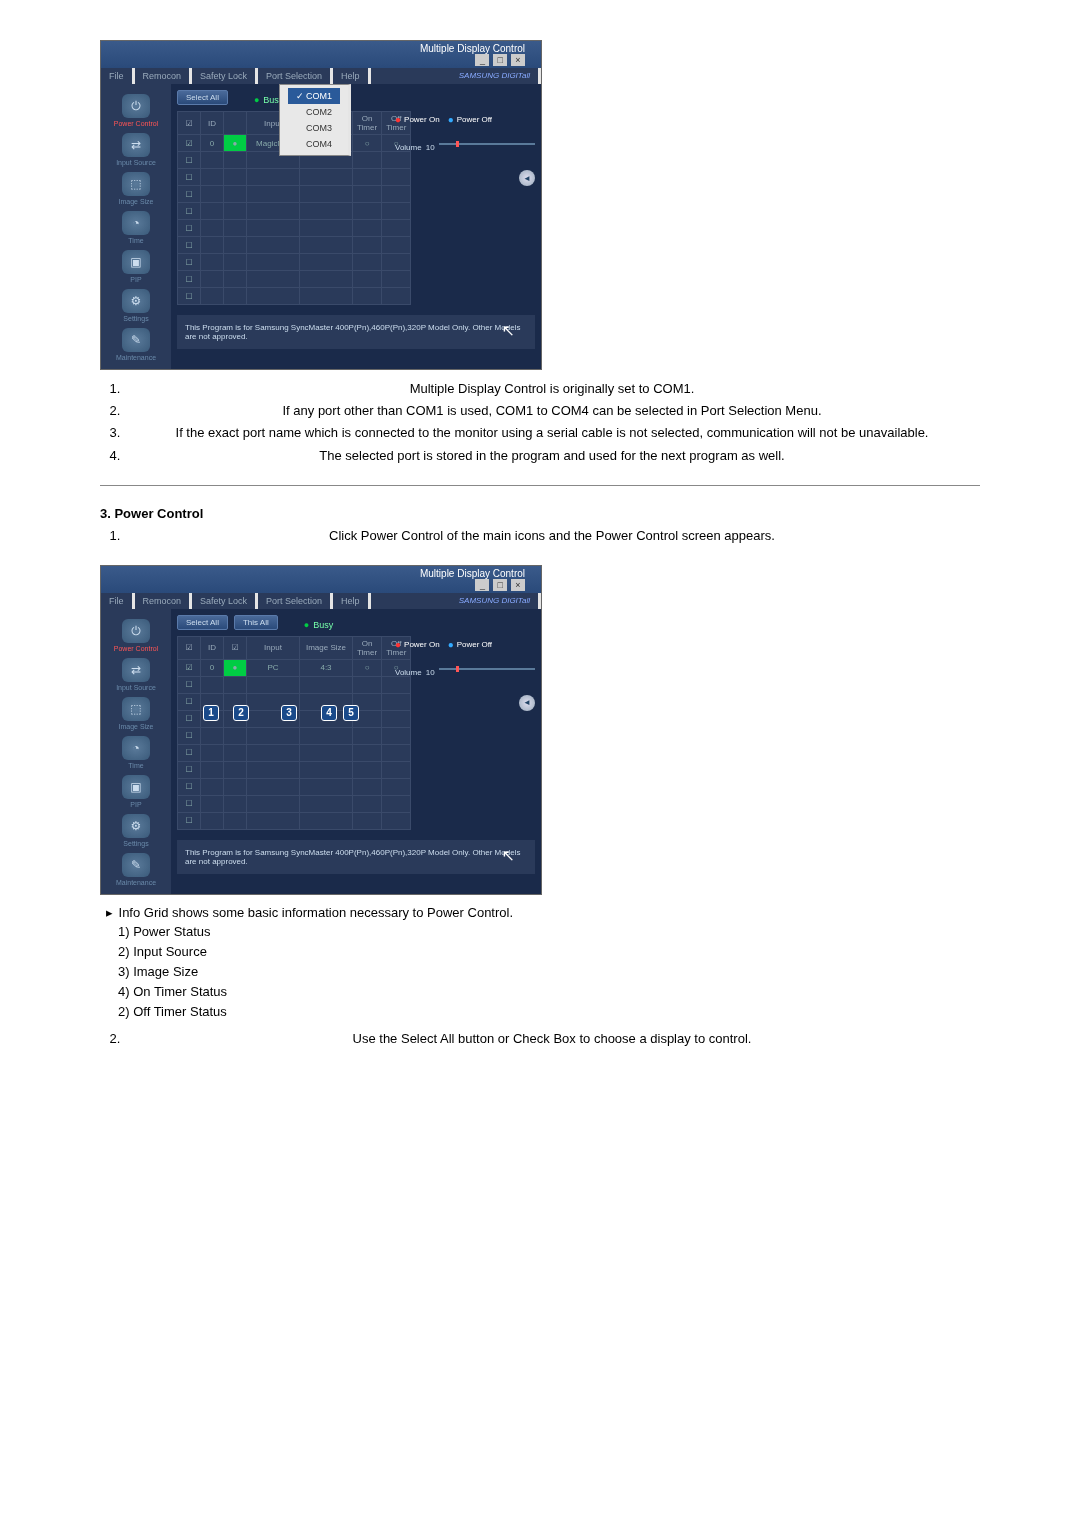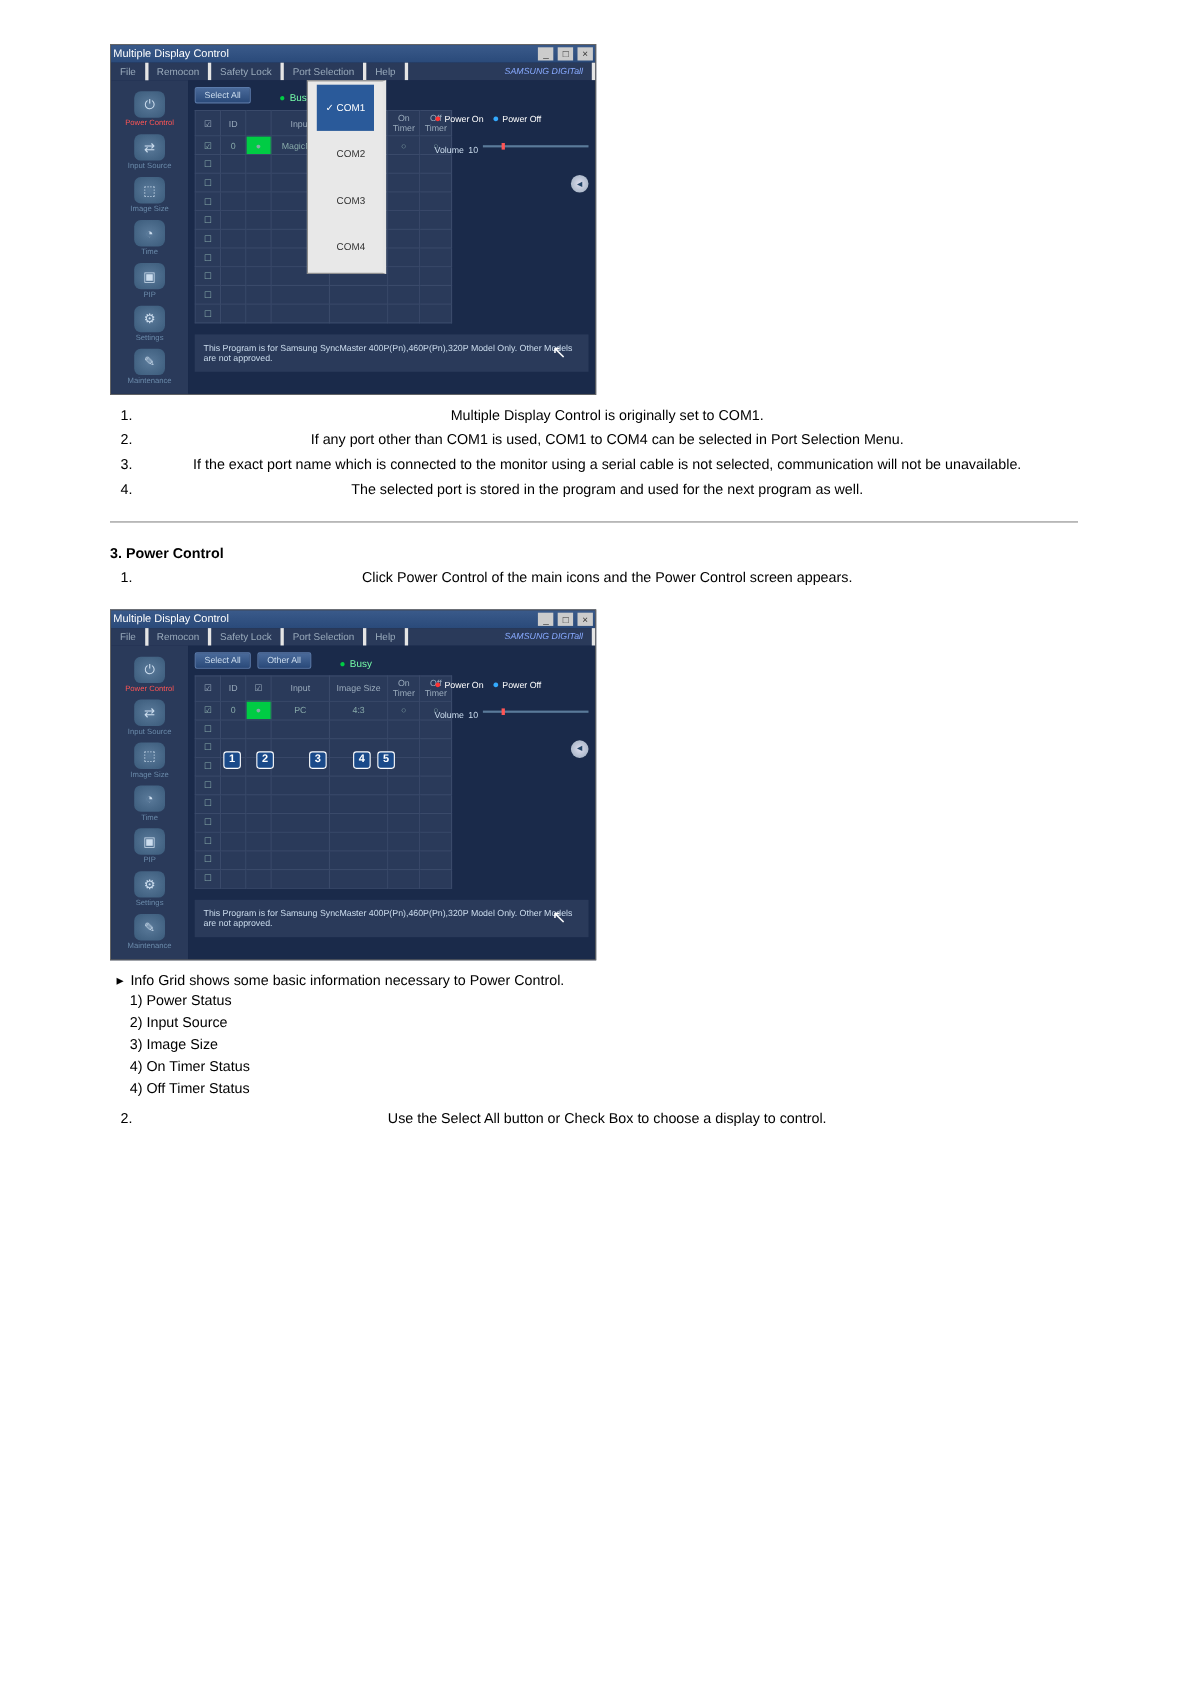--- a/index.html
+++ b/index.html
@@ -13,24 +13,25 @@
   .app-window {
     width: 440px;
     background: #1a2a4a;
     border: 1px solid #666;
     margin-bottom: 10px;
   }
   .titlebar {
     background: linear-gradient(#3a5a8a, #2a4a7a);
     color: #fff;
     font-size: 10px;
-    padding: 2px 2px;
+    padding: 2px 16px;
     display: flex;
     justify-content: space-between;
-    align-items: center;
+    align-items: flex-end;
+    flex-direction: column;
   }
   .win-controls span {
     display: inline-block;
     width: 14px;
     height: 12px;
     background: #ccc;
     margin-left: 1px;
     font-size: 9px;
     text-align: center;
     line-height: 12px;
@@ -58,21 +59,21 @@
     position: absolute;
     top: 16px;
     left: 178px;
     background: #e8e8e8;
     border: 1px solid #888;
     font-size: 9px;
     color: #333;
     z-index: 10;
   }
   .dropdown div {
-    padding: 16px 8px;
+    padding: 3px 8px;
   }
   .dropdown div:first-child {
     background: #2a5a9a;
     color: #fff;
   }
   .dropdown .check {
     display: inline-block;
     width: 10px;
   }
   .app-body {
@@ -518,21 +519,21 @@
           <div class="sidebar-label">Settings</div>
         </div>
       <div class="sidebar-item">
           <div class="sidebar-icon">✎</div>
           <div class="sidebar-label">Maintenance</div>
         </div>
     </div>
     <div class="main-area" style="position:relative;">
       <div class="toprow">
         <span class="btn-small">Select All</span>
-        <span class="btn-small">Other All</span>
+        <span class="btn-small">This All</span>
         <span class="busy">Busy</span>
       </div>
       <table class="grid">
         <tbody>
             <tr>
           <th class="narrow">☑</th>
           <th class="narrow">ID</th>
           <th class="narrow">☑</th>
           <th class="wide">Input</th>
           <th class="wide">Image Size</th>
@@ -659,18 +660,18 @@
     </div>
   </div>
 </div>
 
 <p class="arrow-bullet" style="margin:10px 0 2px 6px;">Info Grid shows some basic information necessary to Power Control.</p>
 <ul class="sub-list">
   <li>1) Power Status</li>
   <li>2) Input Source</li>
   <li>3) Image Size</li>
   <li>4) On Timer Status</li>
-  <li>4) Off Timer Status</li>
+  <li>2) Off Timer Status</li>
 </ul>
 
 <ol start="2">
   <li>Use the Select All button or Check Box to choose a display to control.</li>
 </ol>
 
 </body></html>

